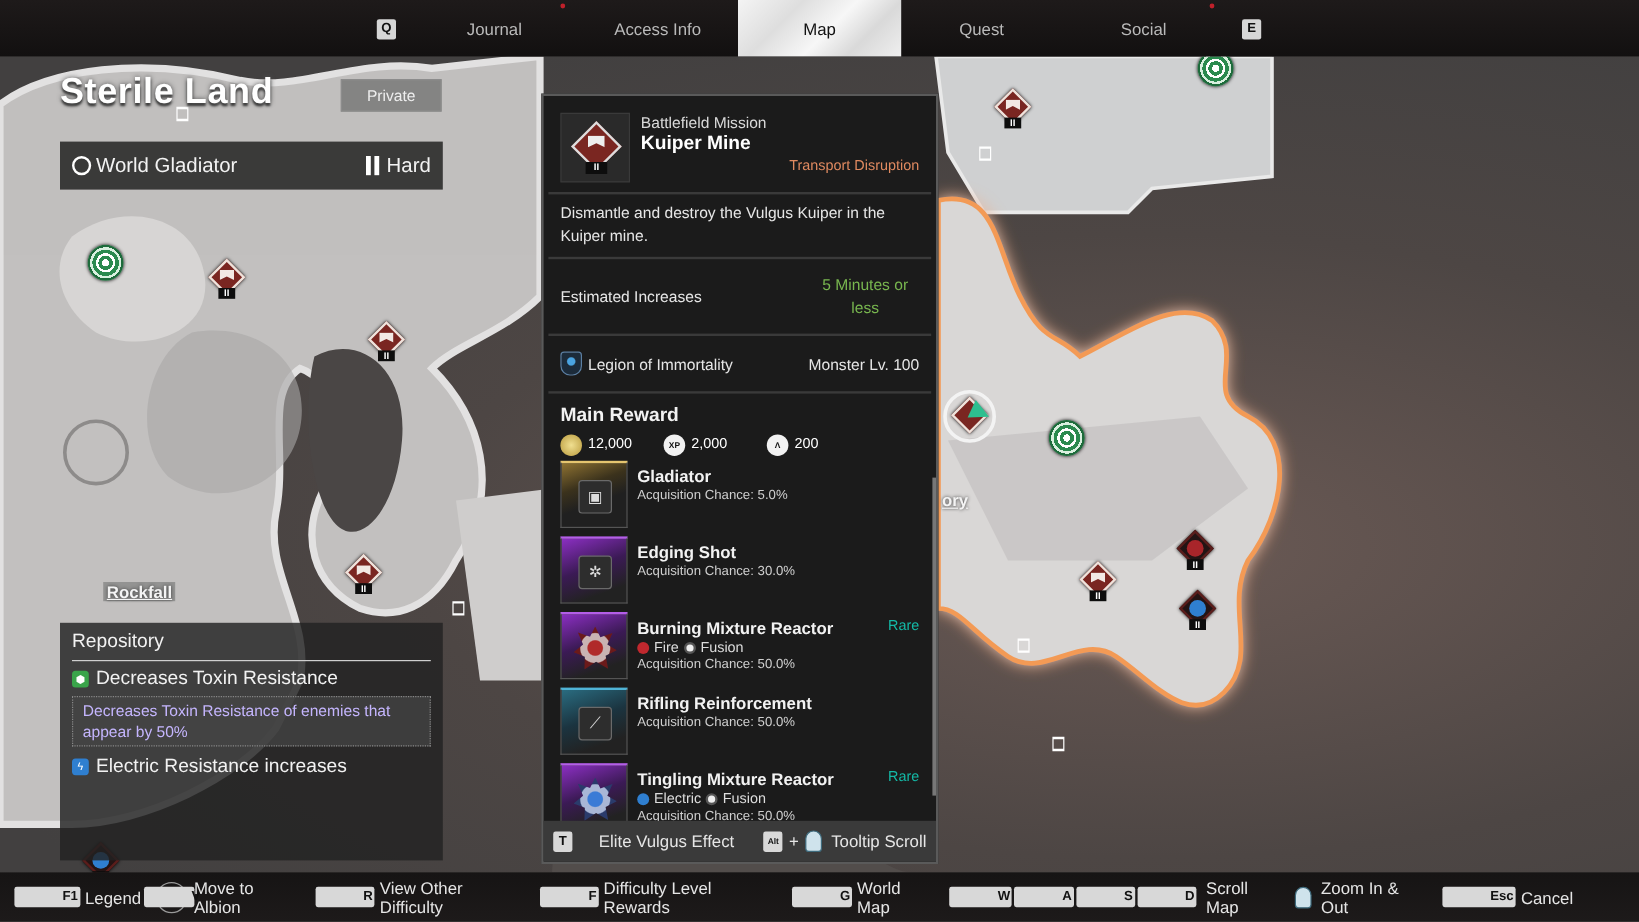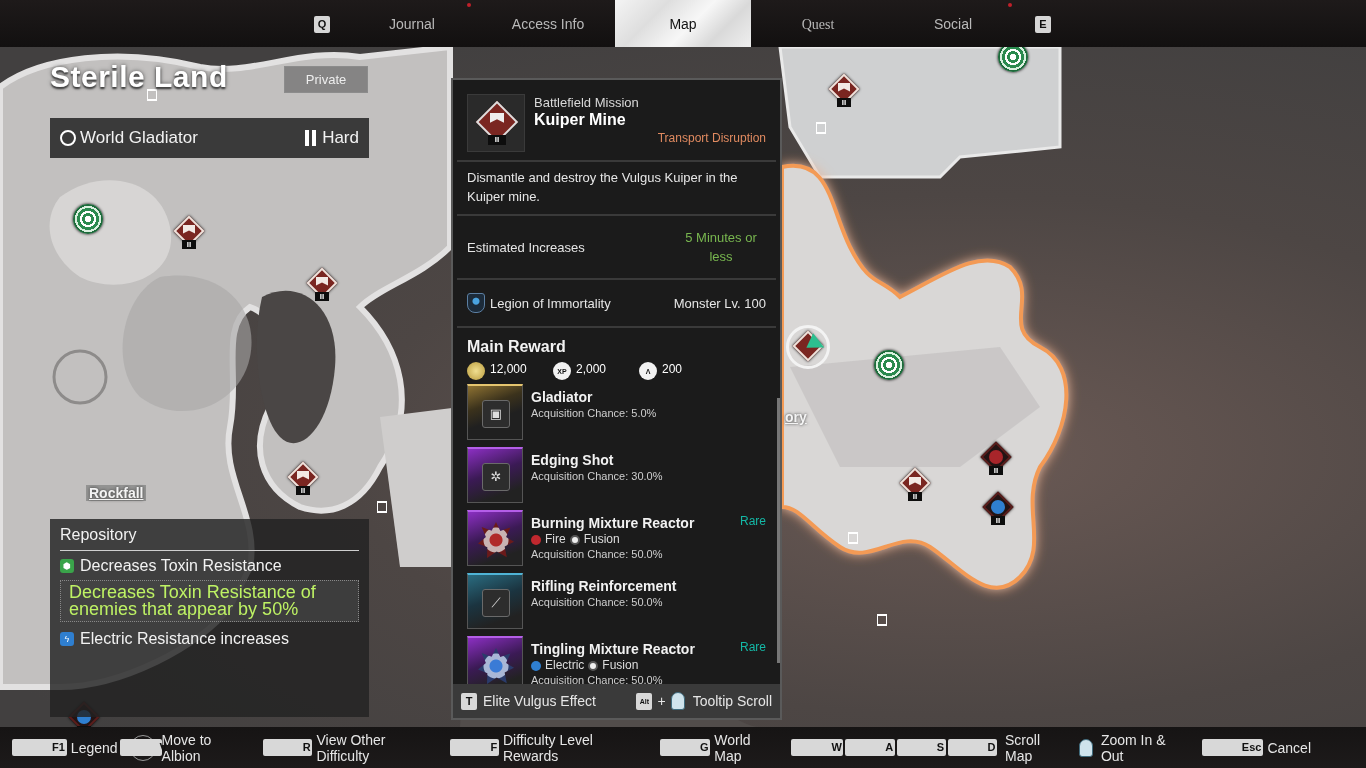--- a/index.html
+++ b/index.html
@@ -54,22 +54,22 @@
   #difficulty-level-icon span { width: 4px; height: 16px; background: #fff; display: block; }
   #difficulty-value { font-size: 17px; color: #f2f2f2; }
 
   
   #repository { position: absolute; left: 50px; top: 519px; width: 319px; height: 198px; background: rgba(34,34,34,0.82);
                 padding: 7px 10px; }
   #repository-title { font-size: 16px; color: #f2f2f2; padding-bottom: 6px; border-bottom: 1px solid #cfcfcf; margin-bottom: 6px; }
   .repo-effect-title { display: flex; align-items: center; font-size: 16px; color: #f2f2f2; margin: 4px 0 5px; }
   .repo-effect-icon { width: 14px; height: 14px; border-radius: 3px; margin-right: 6px; display: inline-flex;
                       align-items: center; justify-content: center; font-size: 9px; color: #fff; }
-  .repo-effect-desc { background: rgba(70,70,70,0.7); border: 1px dotted #888; padding: 3px 8px; font-size: 18px;
-                      color: #bef264; line-height: 17px; margin-bottom: 8px; }
+  .repo-effect-desc { background: rgba(70,70,70,0.7); border: 1px dotted #888; padding: 3px 8px; font-size: 13px;
+                      color: #c4b5fd; line-height: 17px; margin-bottom: 8px; }
 
   
   #mission-tooltip { position: absolute; left: 451px; top: 78px; width: 331px; height: 642px; background: #1b1b1b;
                      border: 2px solid #5a5a5a; overflow: hidden; }
   #tt-header { position: relative; height: 80px; padding: 14px 12px 0; }
   #tt-icon { position: absolute; left: 14px; top: 14px; width: 58px; height: 58px; background: #2a2a2a; border: 1px solid #3a3a3a; }
   #tt-icon .d { position: absolute; left: 14px; top: 12px; width: 30px; height: 30px; background: #7a2621; transform: rotate(45deg);
                 border: 2px solid #ddd; }
   #tt-icon .in { position: absolute; left: 22px; top: 18px; width: 14px; height: 14px; background: #eee;
                  clip-path: polygon(0 0,100% 0,100% 70%,50% 45%,0 70%); }
@@ -213,21 +213,21 @@
     <div id="player-arrow"></div>
   </div>
 </div>
 
 <div id="top-nav">
   <div class="nav-key" style="left:314px;">Q</div>
   <div class="nav-tab" style="left:344px;">Journal</div>
   <div class="nav-dot" style="left:467px;"></div>
   <div class="nav-tab" style="left:480px;">Access Info</div>
   <div class="nav-tab active" style="left:615px;">Map</div>
-  <div class="nav-tab" style="left:750px;font-family:Liberation Serif, serif;">Quest</div>
+  <div class="nav-tab" style="left:750px;">Quest</div>
   <div class="nav-tab" style="left:885px;">Social</div>
   <div class="nav-dot" style="left:1008px;"></div>
   <div class="nav-key" style="left:1035px;">E</div>
 </div>
 
 <div id="region-title">Sterile Land</div>
 <div id="private-badge">Private</div>
 <div id="difficulty-bar">
   <span class="globe"></span>
   <span id="difficulty-label">World Gladiator</span>
@@ -353,21 +353,21 @@
         <div class="reward-chance">Acquisition Chance: 50.0%</div>
       </div>
       <div class="reward-rarity">Rare</div>
     </div>
   </div>
 
   <div id="tt-scrollbar"></div>
 
   <div id="tt-footer">
     <span class="key-cap">T</span>
-    <span style="margin-left:6px; flex:1;">Elite Vulgus Effect</span>
+    <span style="margin-left:22px; flex:1;">Elite Vulgus Effect</span>
     <span class="key-cap" style="font-size:7px;">Alt</span>
     <span style="margin:0 5px;">+</span>
     <span class="mouse-icon"></span>
     <span>Tooltip Scroll</span>
   </div>
 </div>
 
 <div id="bottom-bar">
   <div class="hint">
     <span class="key-cap">F1</span>

